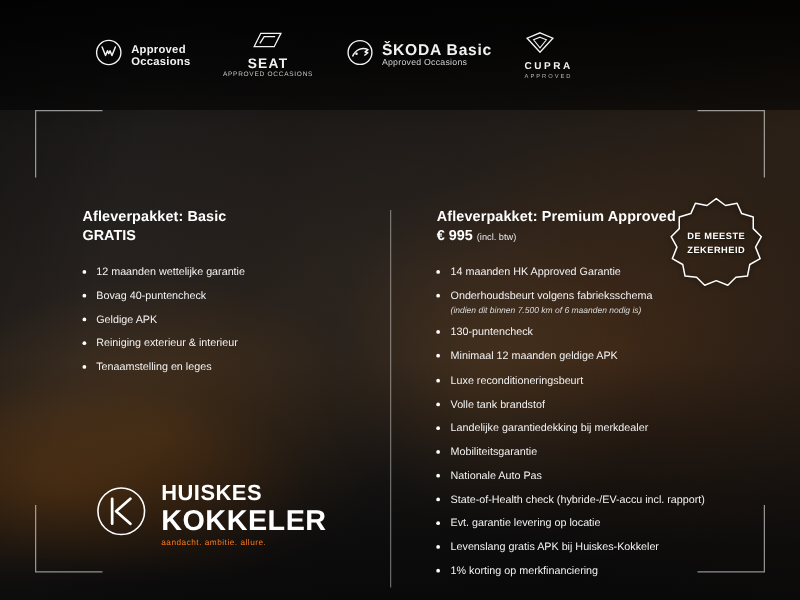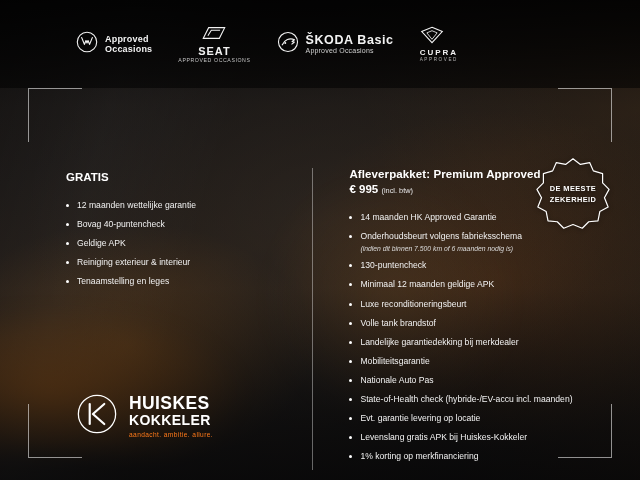--- a/index.html
+++ b/index.html
@@ -125,21 +125,21 @@
   }
   .badge svg { position: absolute; inset: 0; }
   .badge span { position: relative; }
 
   
   .dealer {
     position: absolute; left: 77px; bottom: 42px;
     display: flex; align-items: center; gap: 12px;
   }
   .dealer .words .l1 { font-size: 17.5px; font-weight: bold; letter-spacing: .4px; line-height: 1.05; }
-  .dealer .words .l2 { font-size: 14px; font-weight: bold; letter-spacing: .4px; line-height: 1.05; }
+  .dealer .words .l2 { font-size: 23px; font-weight: bold; letter-spacing: .4px; line-height: 1.05; }
   .dealer .words .tag {
     margin-top: 3px; font-size: 6.6px; color: #ff7a1a; letter-spacing: .4px;
   }
 </style>
 </head>
 <body>
 
 <div id="page">
 
   <div class="photo-sheen"></div>
@@ -208,20 +208,21 @@
     <span class="c tl"></span>
     <span class="c tr"></span>
     <span class="c bl"></span>
     <span class="c br"></span>
   </div>
 
 
   <div class="cols">
 
     <div class="col-left">
+      <div class="pkg-title">Afleverpakket: Basic</div>
       <div class="pkg-price">GRATIS</div>
       <ul class="feats">
         <li><span>12 maanden wettelijke garantie</span></li>
         <li><span>Bovag 40-puntencheck</span></li>
         <li><span>Geldige APK</span></li>
         <li><span>Reiniging exterieur &amp; interieur</span></li>
         <li><span>Tenaamstelling en leges</span></li>
       </ul>
     </div>
 
@@ -237,21 +238,21 @@
           <span>Onderhoudsbeurt volgens fabrieksschema</span>
           <span class="note">(indien dit binnen 7.500 km of 6 maanden nodig is)</span>
         </li>
         <li><span>130-puntencheck</span></li>
         <li><span>Minimaal 12 maanden geldige APK</span></li>
         <li><span>Luxe reconditioneringsbeurt</span></li>
         <li><span>Volle tank brandstof</span></li>
         <li><span>Landelijke garantiedekking bij merkdealer</span></li>
         <li><span>Mobiliteitsgarantie</span></li>
         <li><span>Nationale Auto Pas</span></li>
-        <li><span>State-of-Health check (hybride-/EV-accu incl. maanden)</span></li>
+        <li><span>State-of-Health check (hybride-/EV-accu incl. rapport)</span></li>
         <li><span>Evt. garantie levering op locatie</span></li>
         <li><span>Levenslang gratis APK bij Huiskes-Kokkeler</span></li>
         <li><span>1% korting op merkfinanciering</span></li>
       </ul>
     </div>
 
   </div>
 
   <div class="badge">
     <svg viewBox="0 0 80 80">

